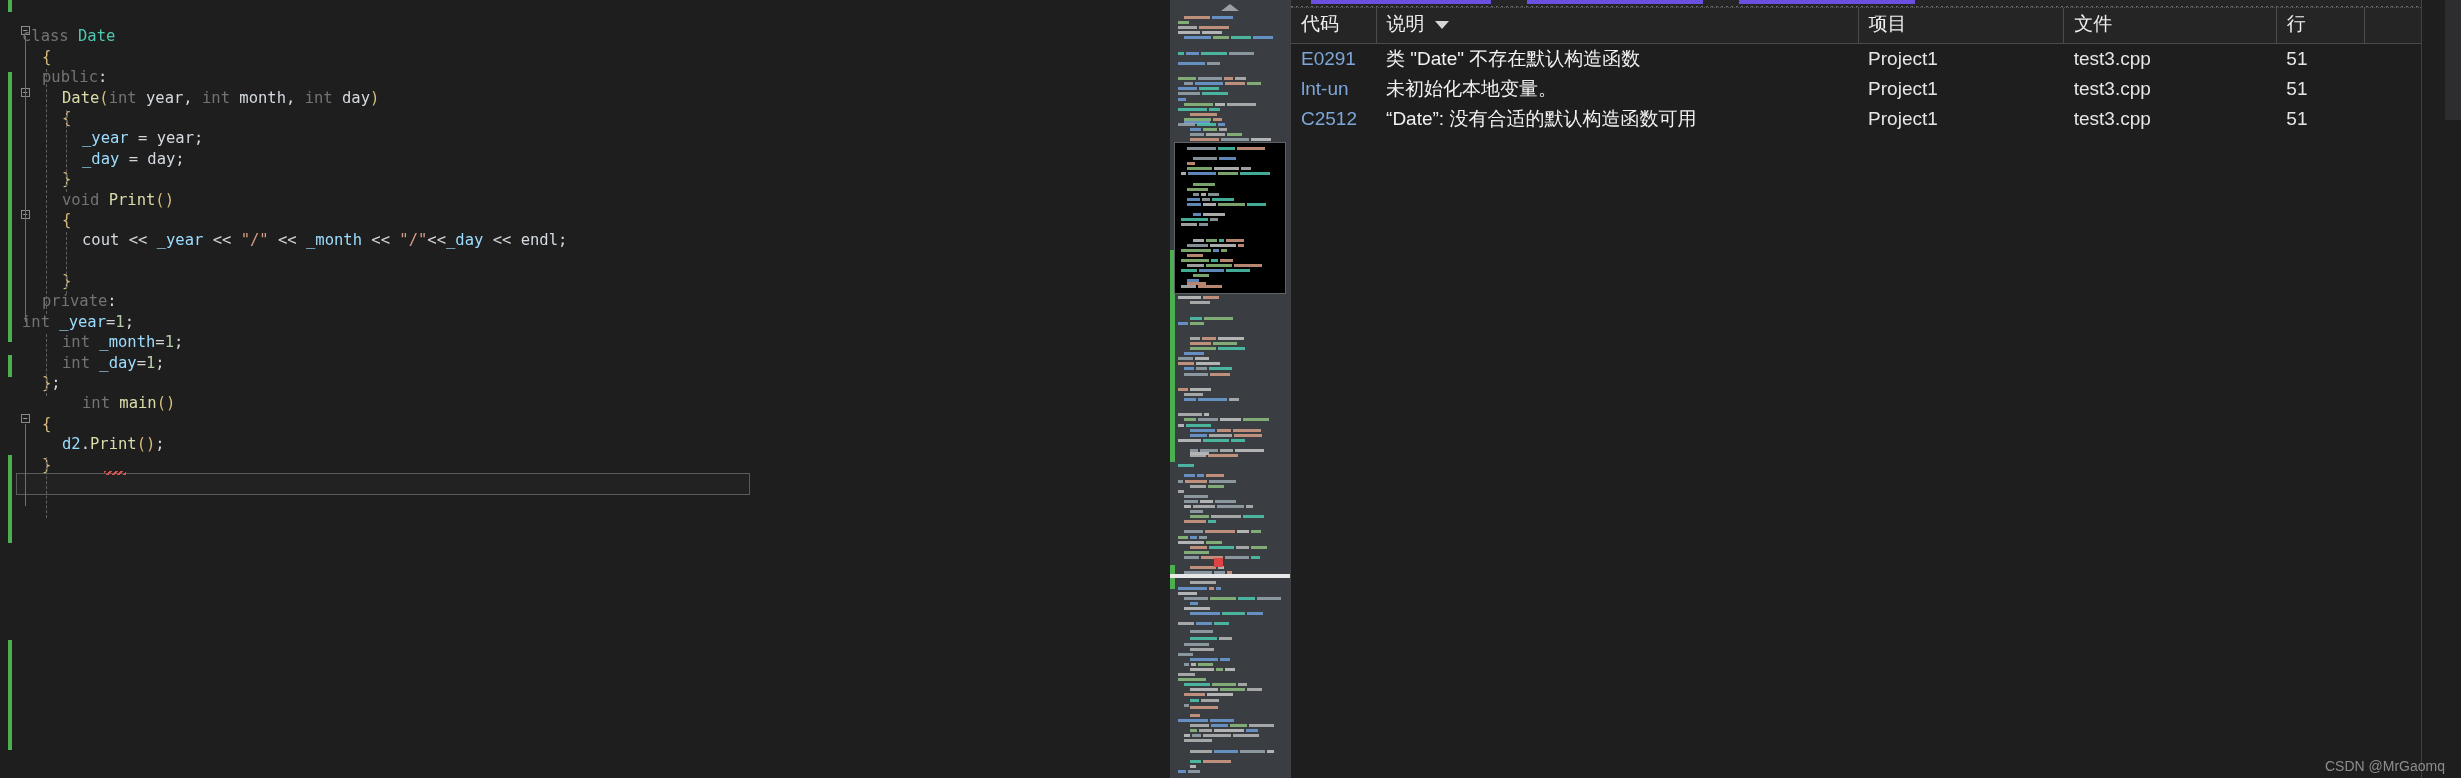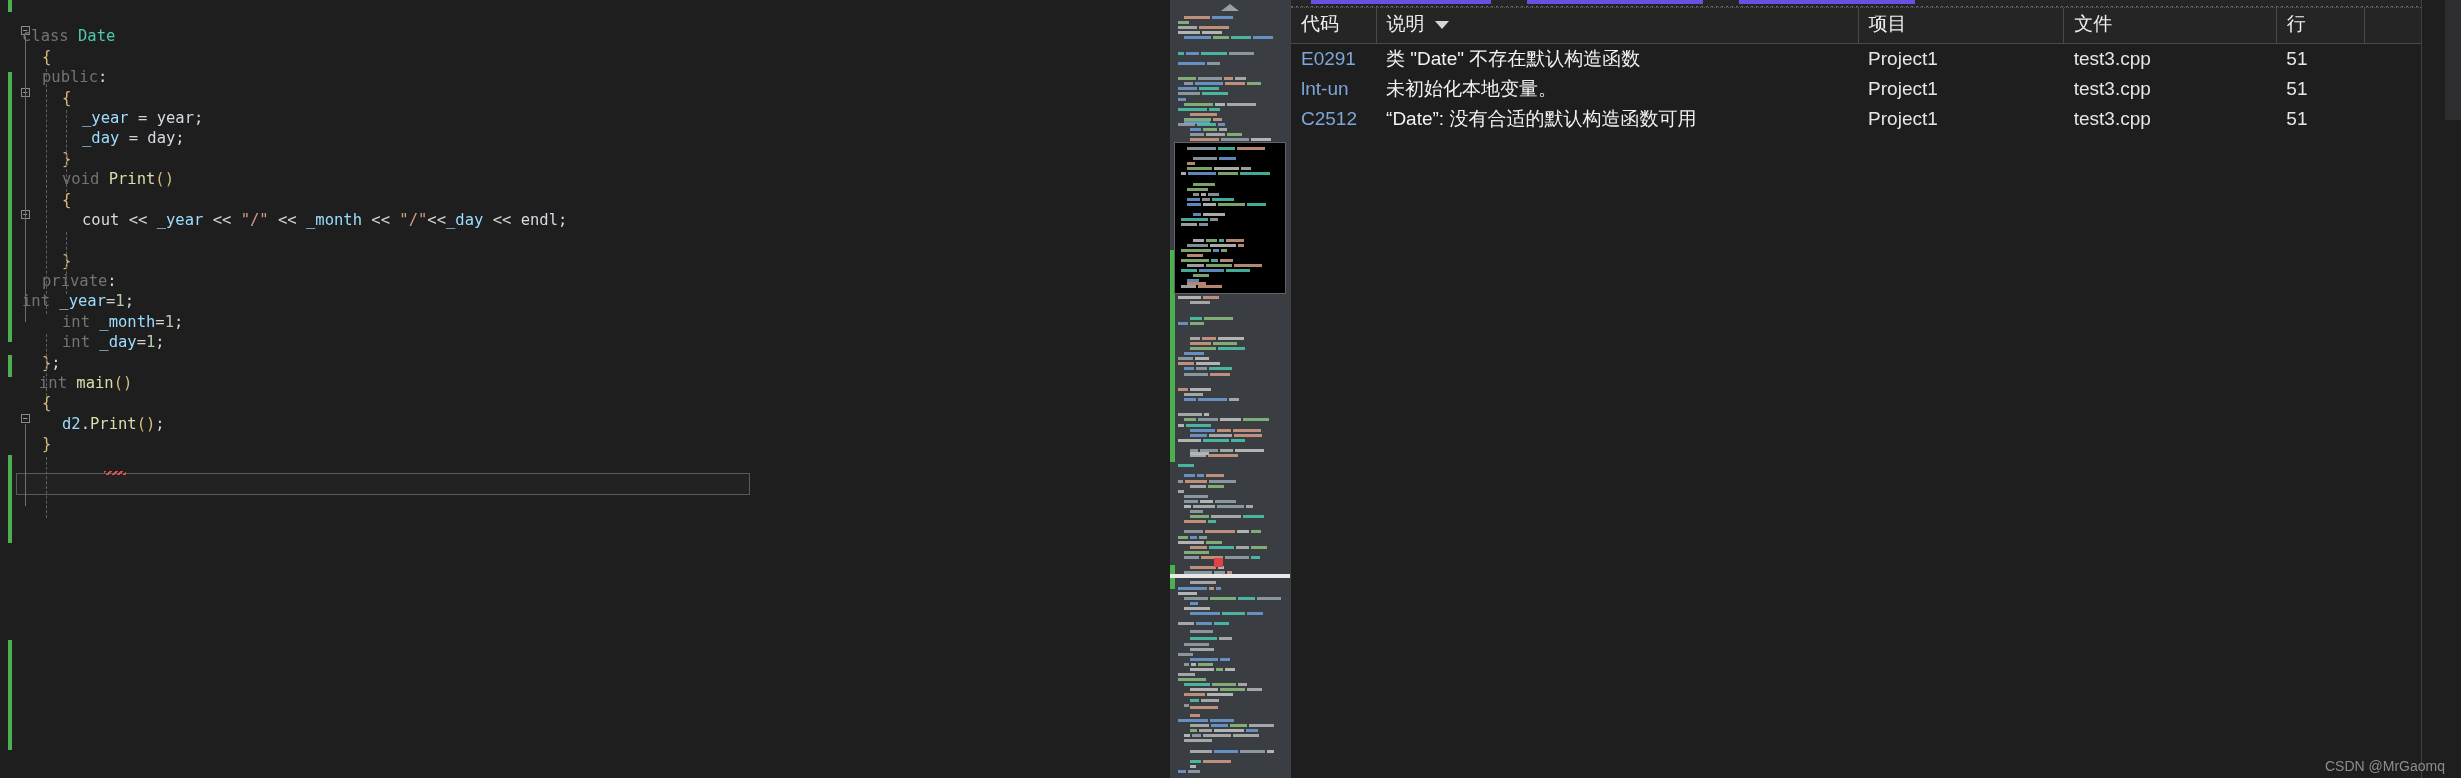--- a/index.html
+++ b/index.html
@@ -248,37 +248,38 @@
     <div class="chgbar i4"></div>
     <div class="chgbar i5"></div>
 
     <div class="code-area" id="code-area">
         <div class="ln" style="padding-left: 22px;"></div>
         <span class="fold" style="top: 26.4px;">−</span>
         <div class="ln" style="padding-left: 22px;"><span class="kw">class </span><span class="typ">Date</span></div>
         <div class="ln" style="padding-left: 42px;"><span class="brc">{</span></div>
         <div class="ln" style="padding-left: 42px;"><span class="kw">public</span><span class="plain">:</span></div>
         <span class="fold" style="top: 87.6px;">−</span>
+        <div class="ln" style="padding-left: 62px;"><span class="fn">Date</span><span class="brc">(</span><span class="kw">int</span><span class="plain"> year, </span><span class="kw">int</span><span class="plain"> month, </span><span class="kw">int</span><span class="plain"> day</span><span class="brc">)</span></div>
         <div class="ln" style="padding-left: 62px;"><span class="brc">{</span></div>
         <div class="ln" style="padding-left: 82px;"><span class="var">_year</span><span class="op"> = </span><span class="plain">year</span><span class="plain">;</span></div>
         <div class="ln" style="padding-left: 82px;"><span class="var">_day</span><span class="op"> = </span><span class="plain">day</span><span class="plain">;</span></div>
         <div class="ln" style="padding-left: 62px;"><span class="brc">}</span></div>
         <span class="fold" style="top: 210px;">−</span>
         <div class="ln" style="padding-left: 62px;"><span class="kw">void</span><span class="plain"> </span><span class="fn">Print</span><span class="brc">()</span></div>
         <div class="ln" style="padding-left: 62px;"><span class="brc">{</span></div>
         <div class="ln" style="padding-left: 82px;"><span class="plain">cout</span><span class="op"> &lt;&lt; </span><span class="var">_year</span><span class="op"> &lt;&lt; </span><span class="str">"/"</span><span class="op"> &lt;&lt; </span><span class="var">_month</span><span class="op"> &lt;&lt; </span><span class="str">"/"</span><span class="op">&lt;&lt;</span><span class="var">_day</span><span class="op"> &lt;&lt; </span><span class="plain">endl</span><span class="plain">;</span></div>
         <div class="ln" style="padding-left: 82px;"></div>
         <div class="ln" style="padding-left: 62px;"><span class="brc">}</span></div>
         <div class="ln" style="padding-left: 42px;"><span class="kw">private</span><span class="plain">:</span></div>
         <div class="ln" style=""><span class="kw">int</span><span class="plain"> </span><span class="var">_year</span><span class="op">=</span><span class="num">1</span><span class="plain">;</span></div>
         <div class="ln" style="padding-left: 62px;"><span class="kw">int</span><span class="plain"> </span><span class="var">_month</span><span class="op">=</span><span class="num">1</span><span class="plain">;</span></div>
         <div class="ln" style="padding-left: 62px;"><span class="kw">int</span><span class="plain"> </span><span class="var">_day</span><span class="op">=</span><span class="num">1</span><span class="plain">;</span></div>
         <div class="ln" style="padding-left: 42px;"><span class="brc">}</span><span class="plain">;</span></div>
         <span class="fold" style="top: 414px;">−</span>
-        <div class="ln" style="padding-left: 39px;"><span class="kw">int</span><span class="plain"> </span><span class="fn">main</span><span class="brc">()</span></div>
+        <div class="ln" style="padding-left: 39px; margin-left: 43px;"><span class="kw">int</span><span class="plain"> </span><span class="fn">main</span><span class="brc">()</span></div>
         <div class="ln" style="padding-left: 42px;"><span class="brc">{</span></div>
         <div class="ln" style="padding-left: 62px;"><span class="var">d2</span><span class="plain">.</span><span class="fn">Print</span><span class="brc">()</span><span class="plain">;</span></div>
         <div class="cur-line" style="top: 473.2px;"></div>
         <div class="ln" style="padding-left: 42px;"><span class="brc">}</span></div>
         <div class="foldline" style="top: 36.4px; height: 285.6px;"></div>
         <div class="foldline" style="top: 97.6px; height: 102px;"></div>
         <div class="foldline" style="top: 220px; height: 81.6px;"></div>
         <div class="foldline" style="top: 424px; height: 81.6px;"></div>
         <div class="indentguide" style="left: 46px; top: 69.2px; height: 244.8px;"></div>
         <div class="indentguide" style="left: 66px; top: 110px; height: 81.6px;"></div>

